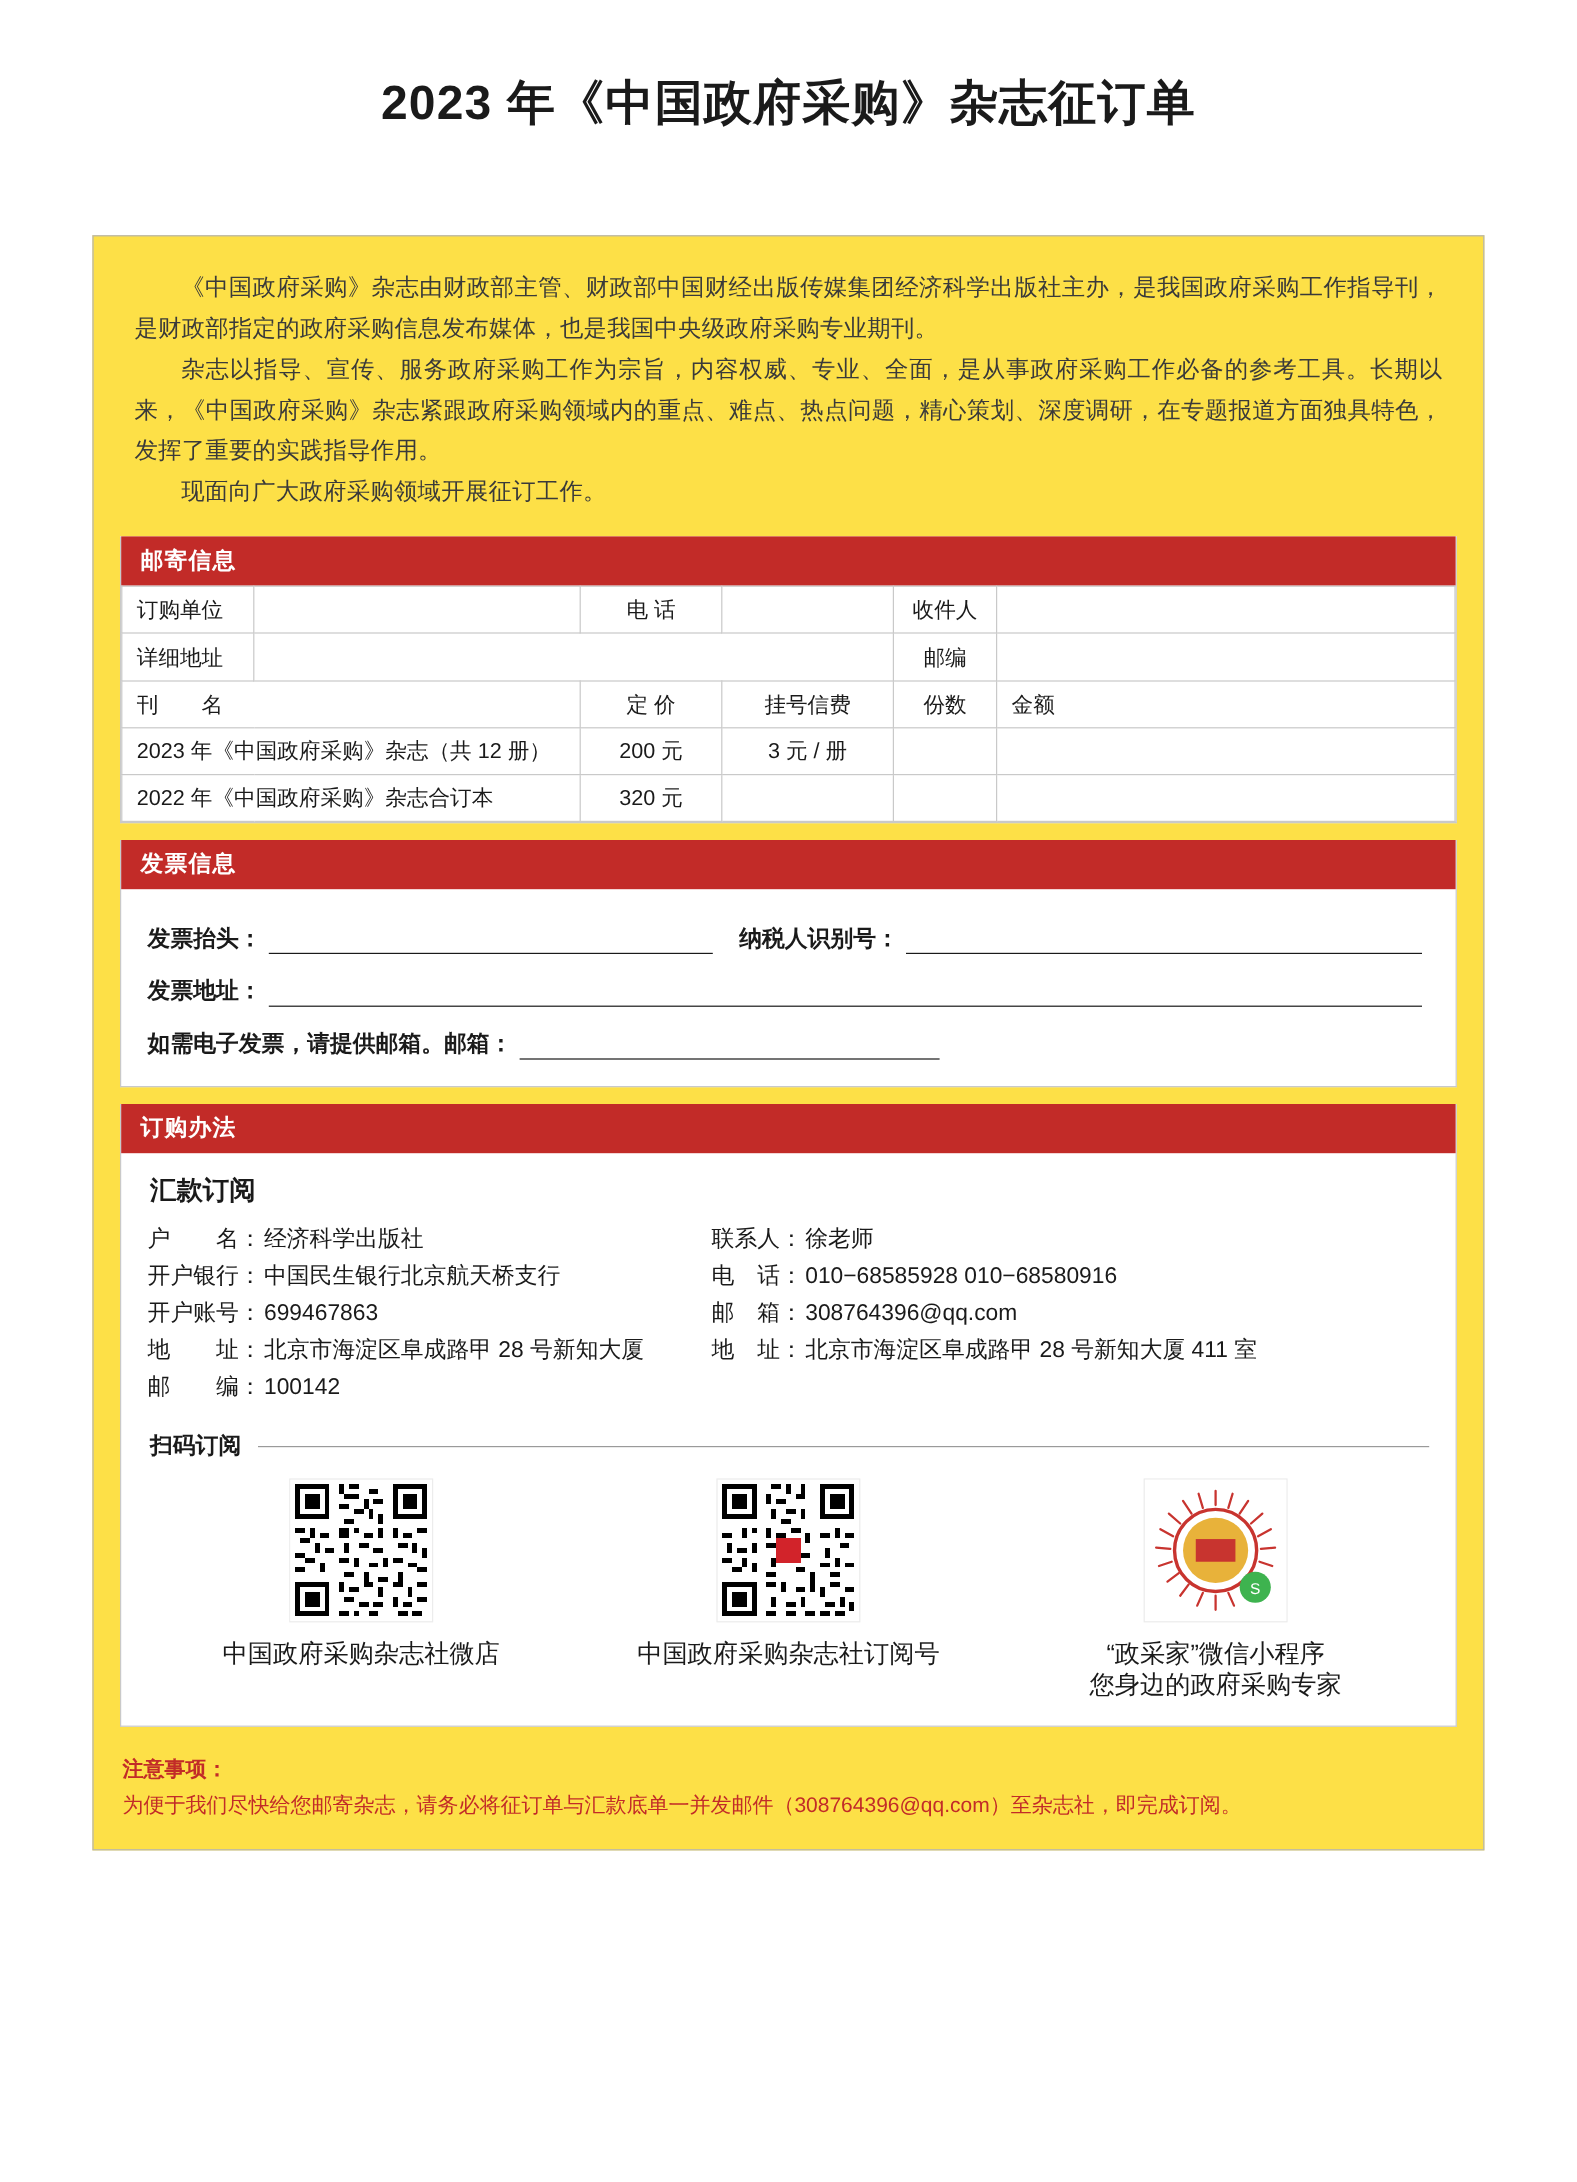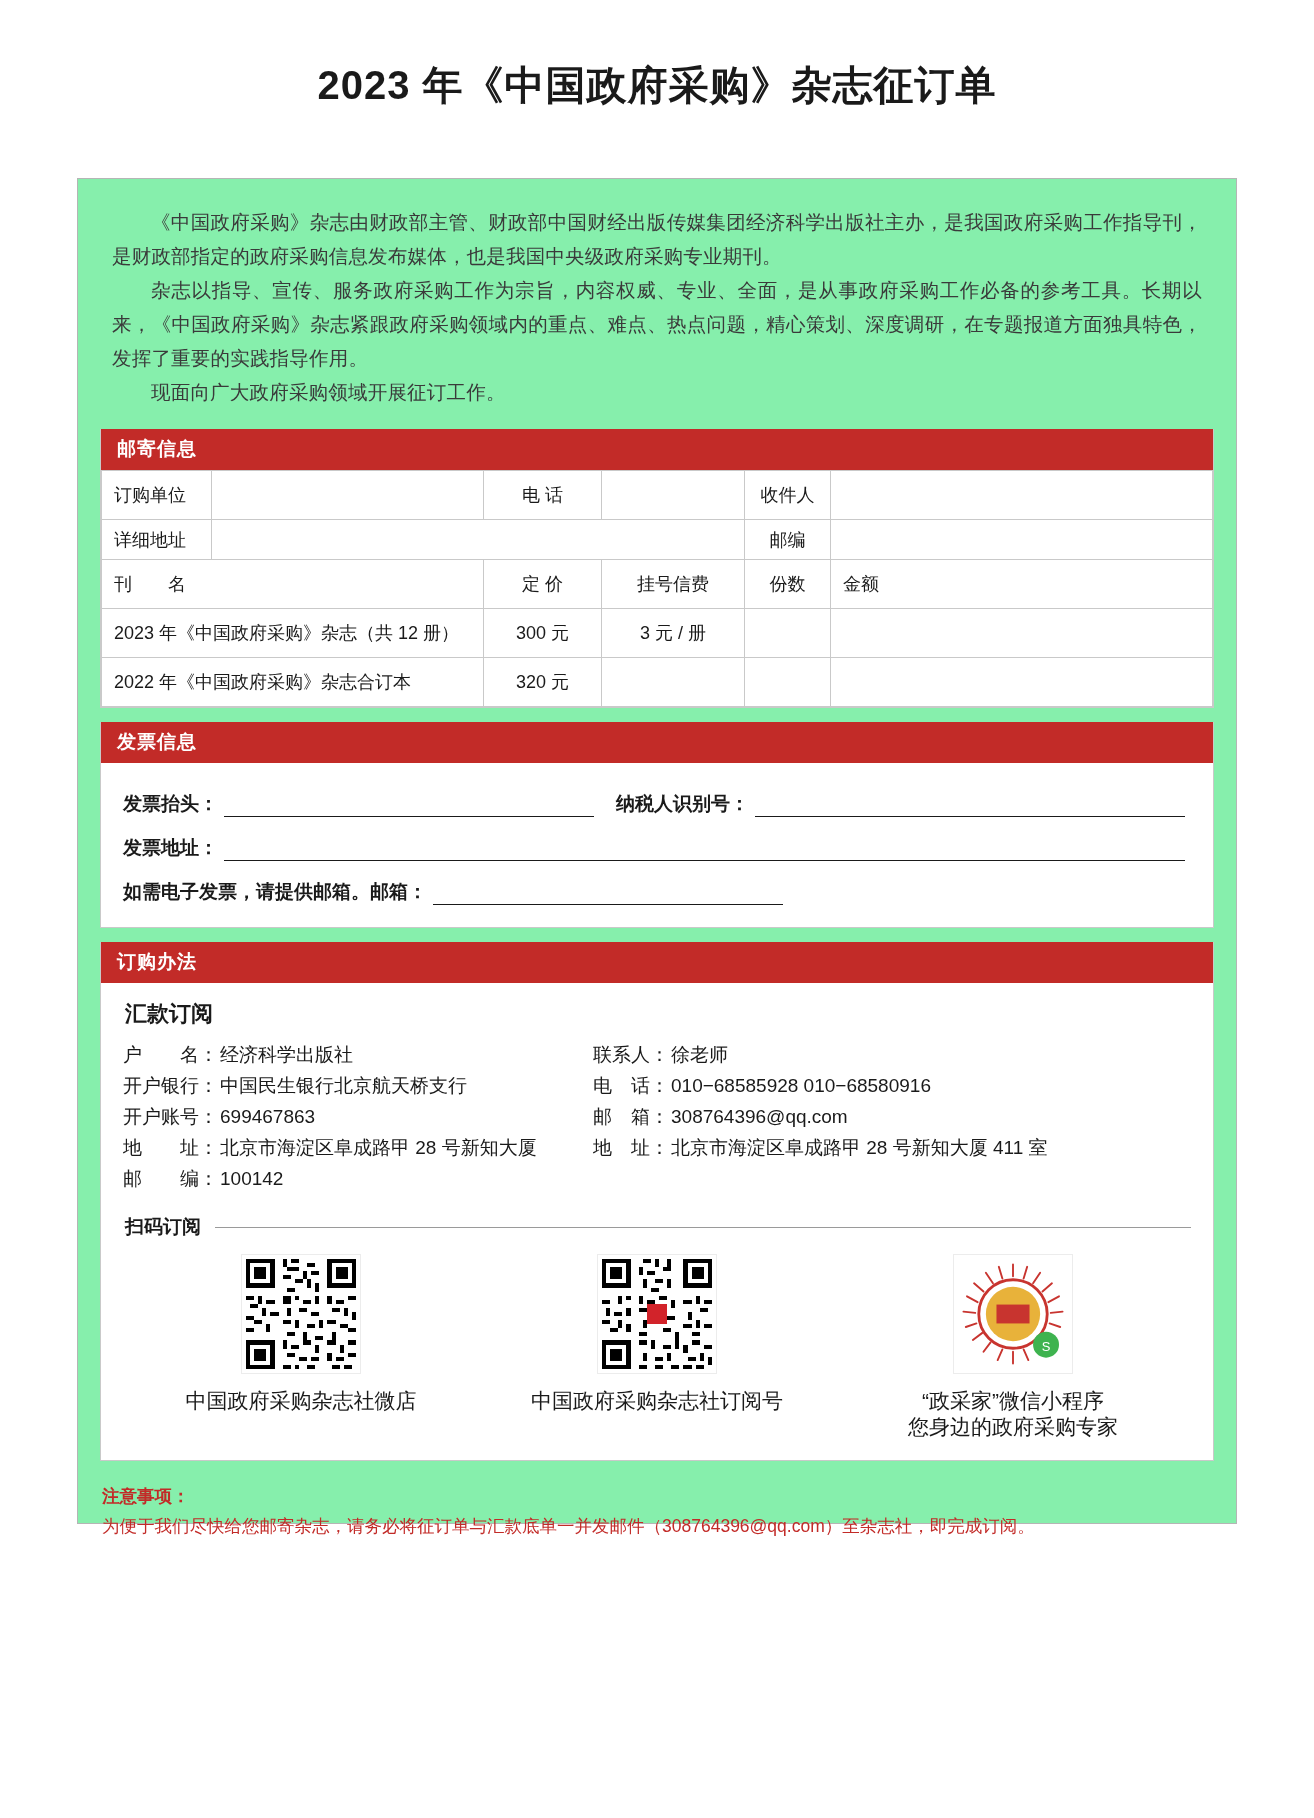--- a/index.html
+++ b/index.html
@@ -17,24 +17,24 @@
   .page-title {
     text-align: center;
     font-size: 40px;
     font-weight: 700;
     letter-spacing: 1px;
     padding-top: 58px;
     color: #1a1a1a;
   }
   .outer-frame {
     position: absolute;
-    left: 77px; top: 178px;
+    left: 77px; top: 196px;
     width: 1160px; height: 1346px;
     border: 1.5px solid #b5b5b5;
-    background: #86efac;
+    background: #fde047;
     padding: 0;
   }
   .intro {
     padding: 26px 34px 6px 34px;
     font-size: 19.5px;
     line-height: 34px;
     color: #3a3a3a;
     letter-spacing: 0.2px;
   }
   .intro p { margin: 0; text-indent: 2em; text-align: justify; }
@@ -57,21 +57,21 @@
 
   
   table.mail {
     width: 100%;
     border-collapse: collapse;
     font-size: 18px;
     color: #1a1a1a;
   }
   table.mail td {
     border: 1px solid #c9c9c9;
-    height: 49px;
+    height: 39px;
     padding: 4px 12px;
     vertical-align: middle;
   }
   table.mail td.lbl { white-space: nowrap; }
   table.mail td.ctr { text-align: center; }
   table.mail tr.addr td { height: 40px; }
   td.total { height: 52px; vertical-align: top; padding-top: 8px; }
 
   
   .invoice-body {
@@ -193,21 +193,21 @@
       </tr>
       <tr>
         <td colspan="2">刊　　名</td>
         <td class="ctr">定 价</td>
         <td class="ctr">挂号信费</td>
         <td class="ctr">份数</td>
         <td>金额</td>
       </tr>
       <tr>
         <td colspan="2">2023 年《中国政府采购》杂志（共 12 册）</td>
-        <td class="ctr">300 元</td>
+        <td class="ctr">200 元</td>
         <td class="ctr">3 元 / 册</td>
         <td></td>
         <td></td>
       </tr>
       <tr>
         <td colspan="2">2022 年《中国政府采购》杂志合订本</td>
         <td class="ctr">320 元</td>
         <td class="ctr"></td>
         <td></td>
         <td></td>

